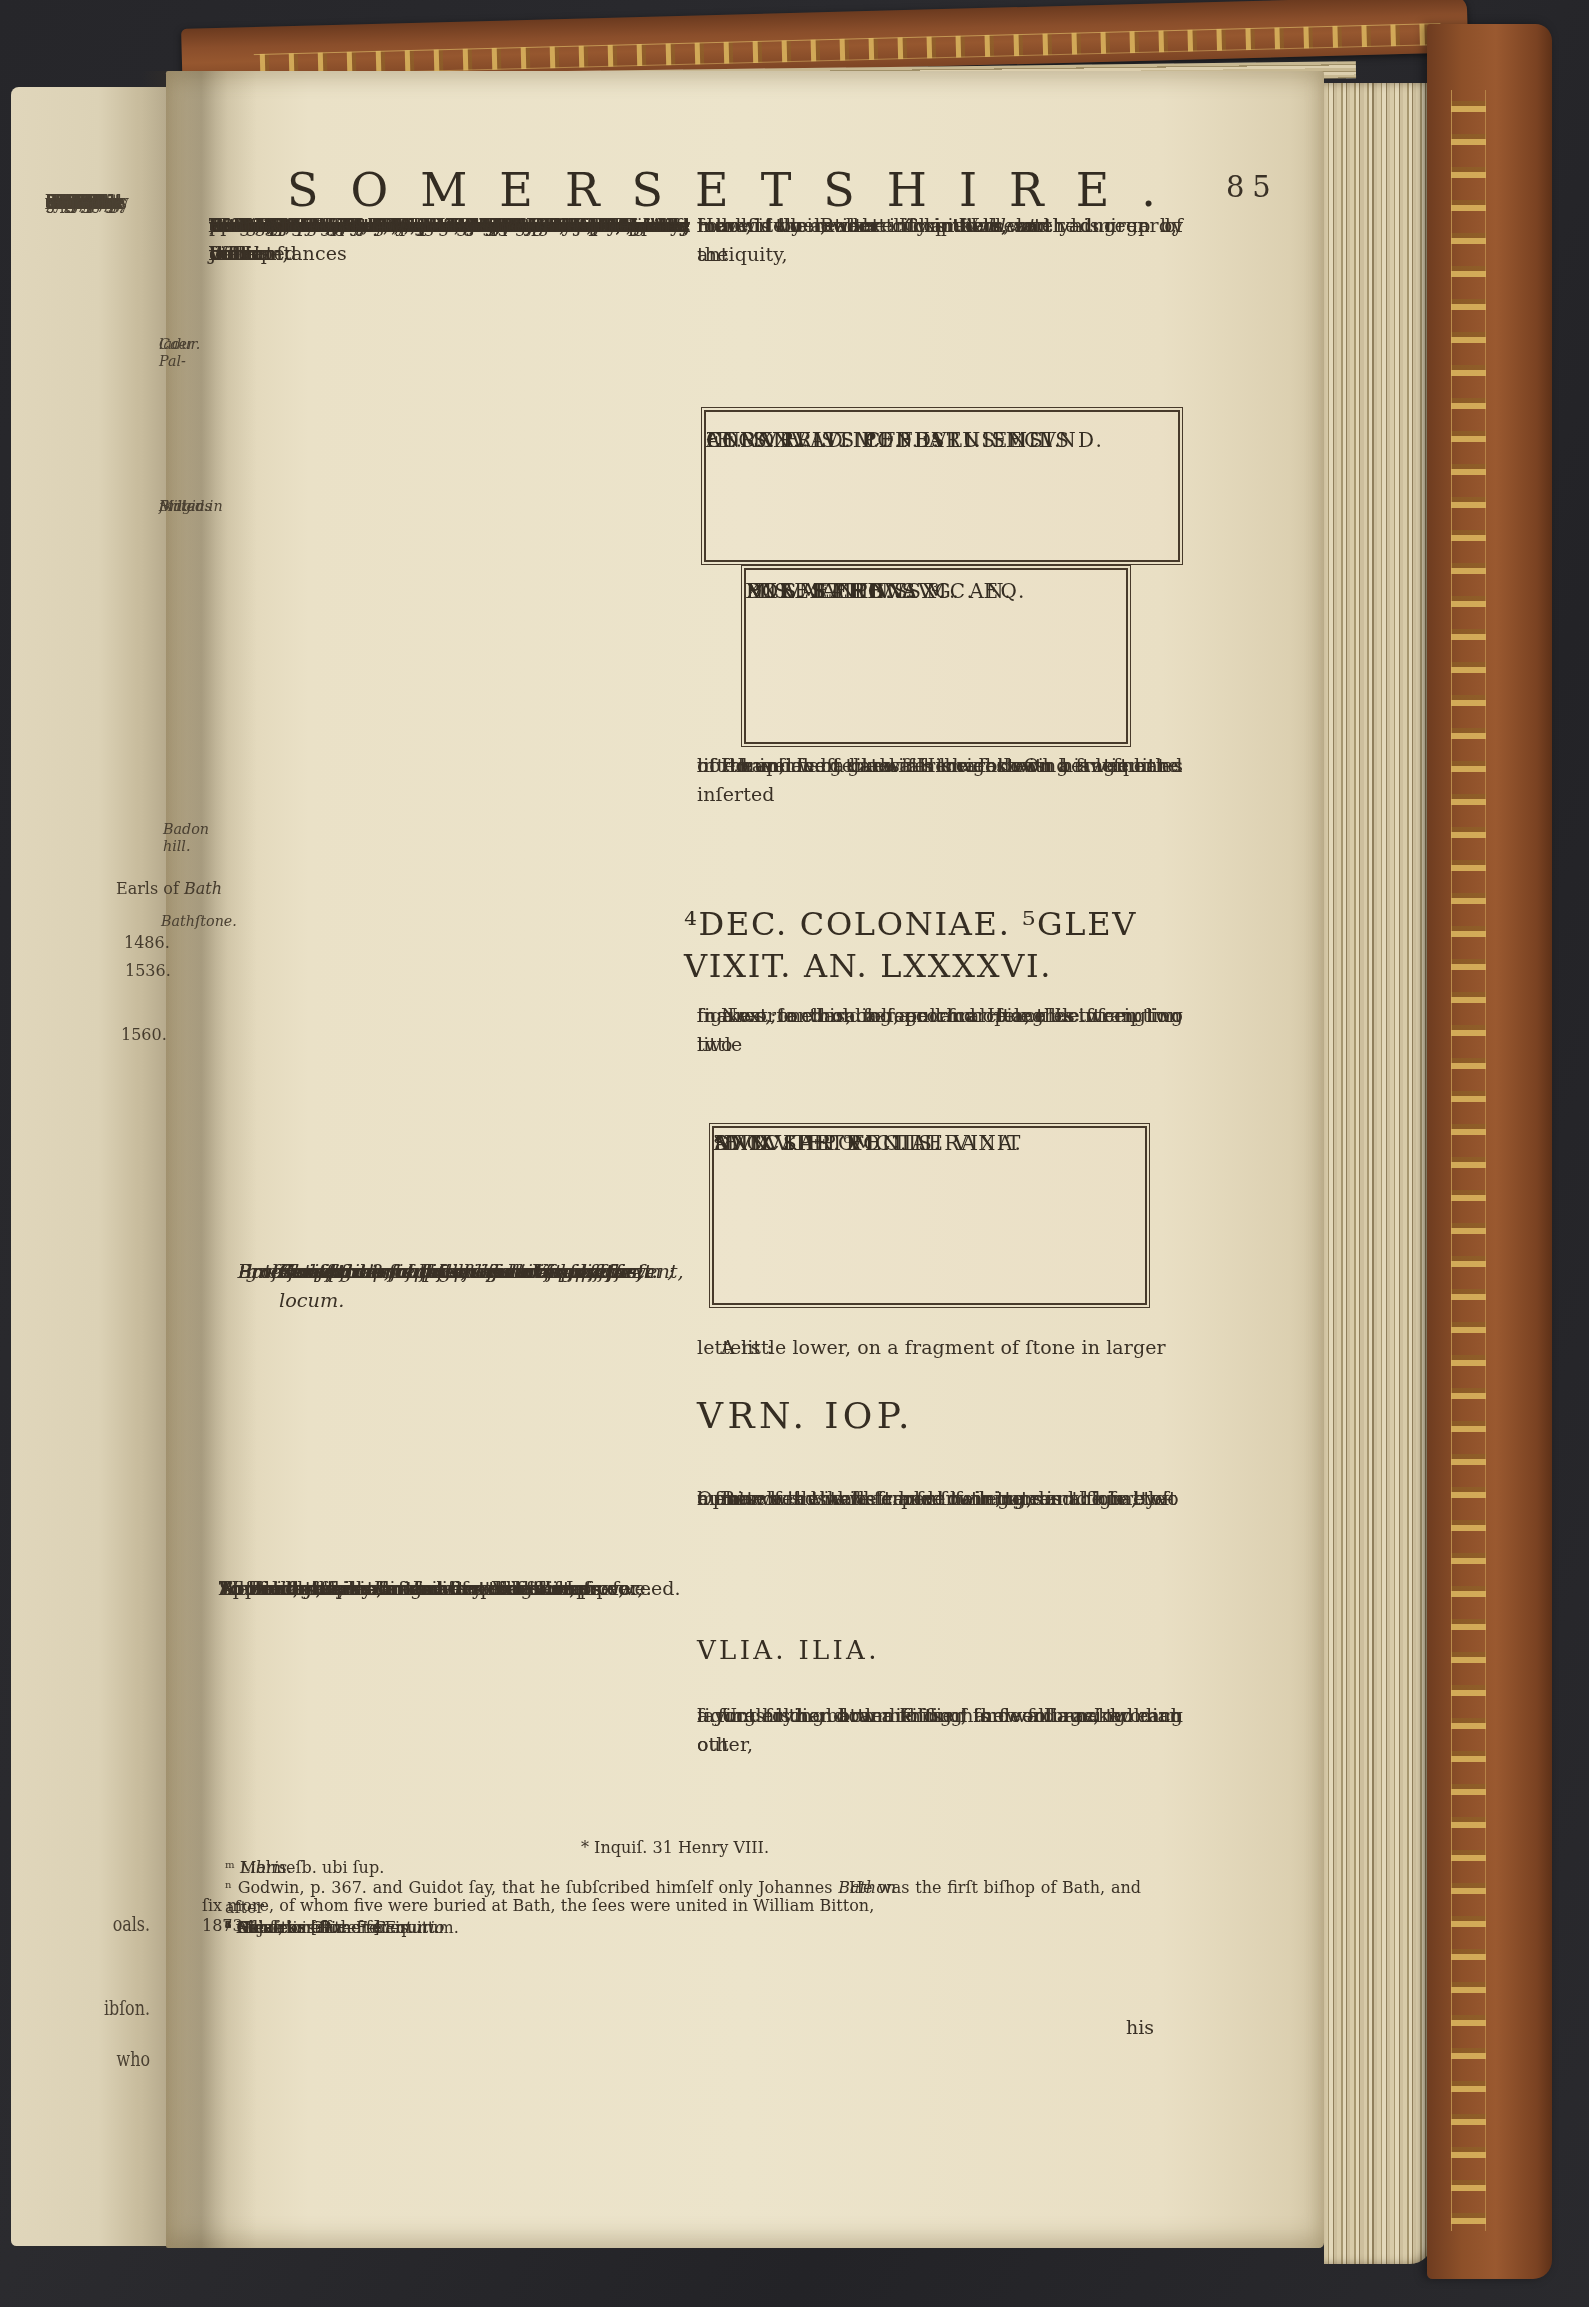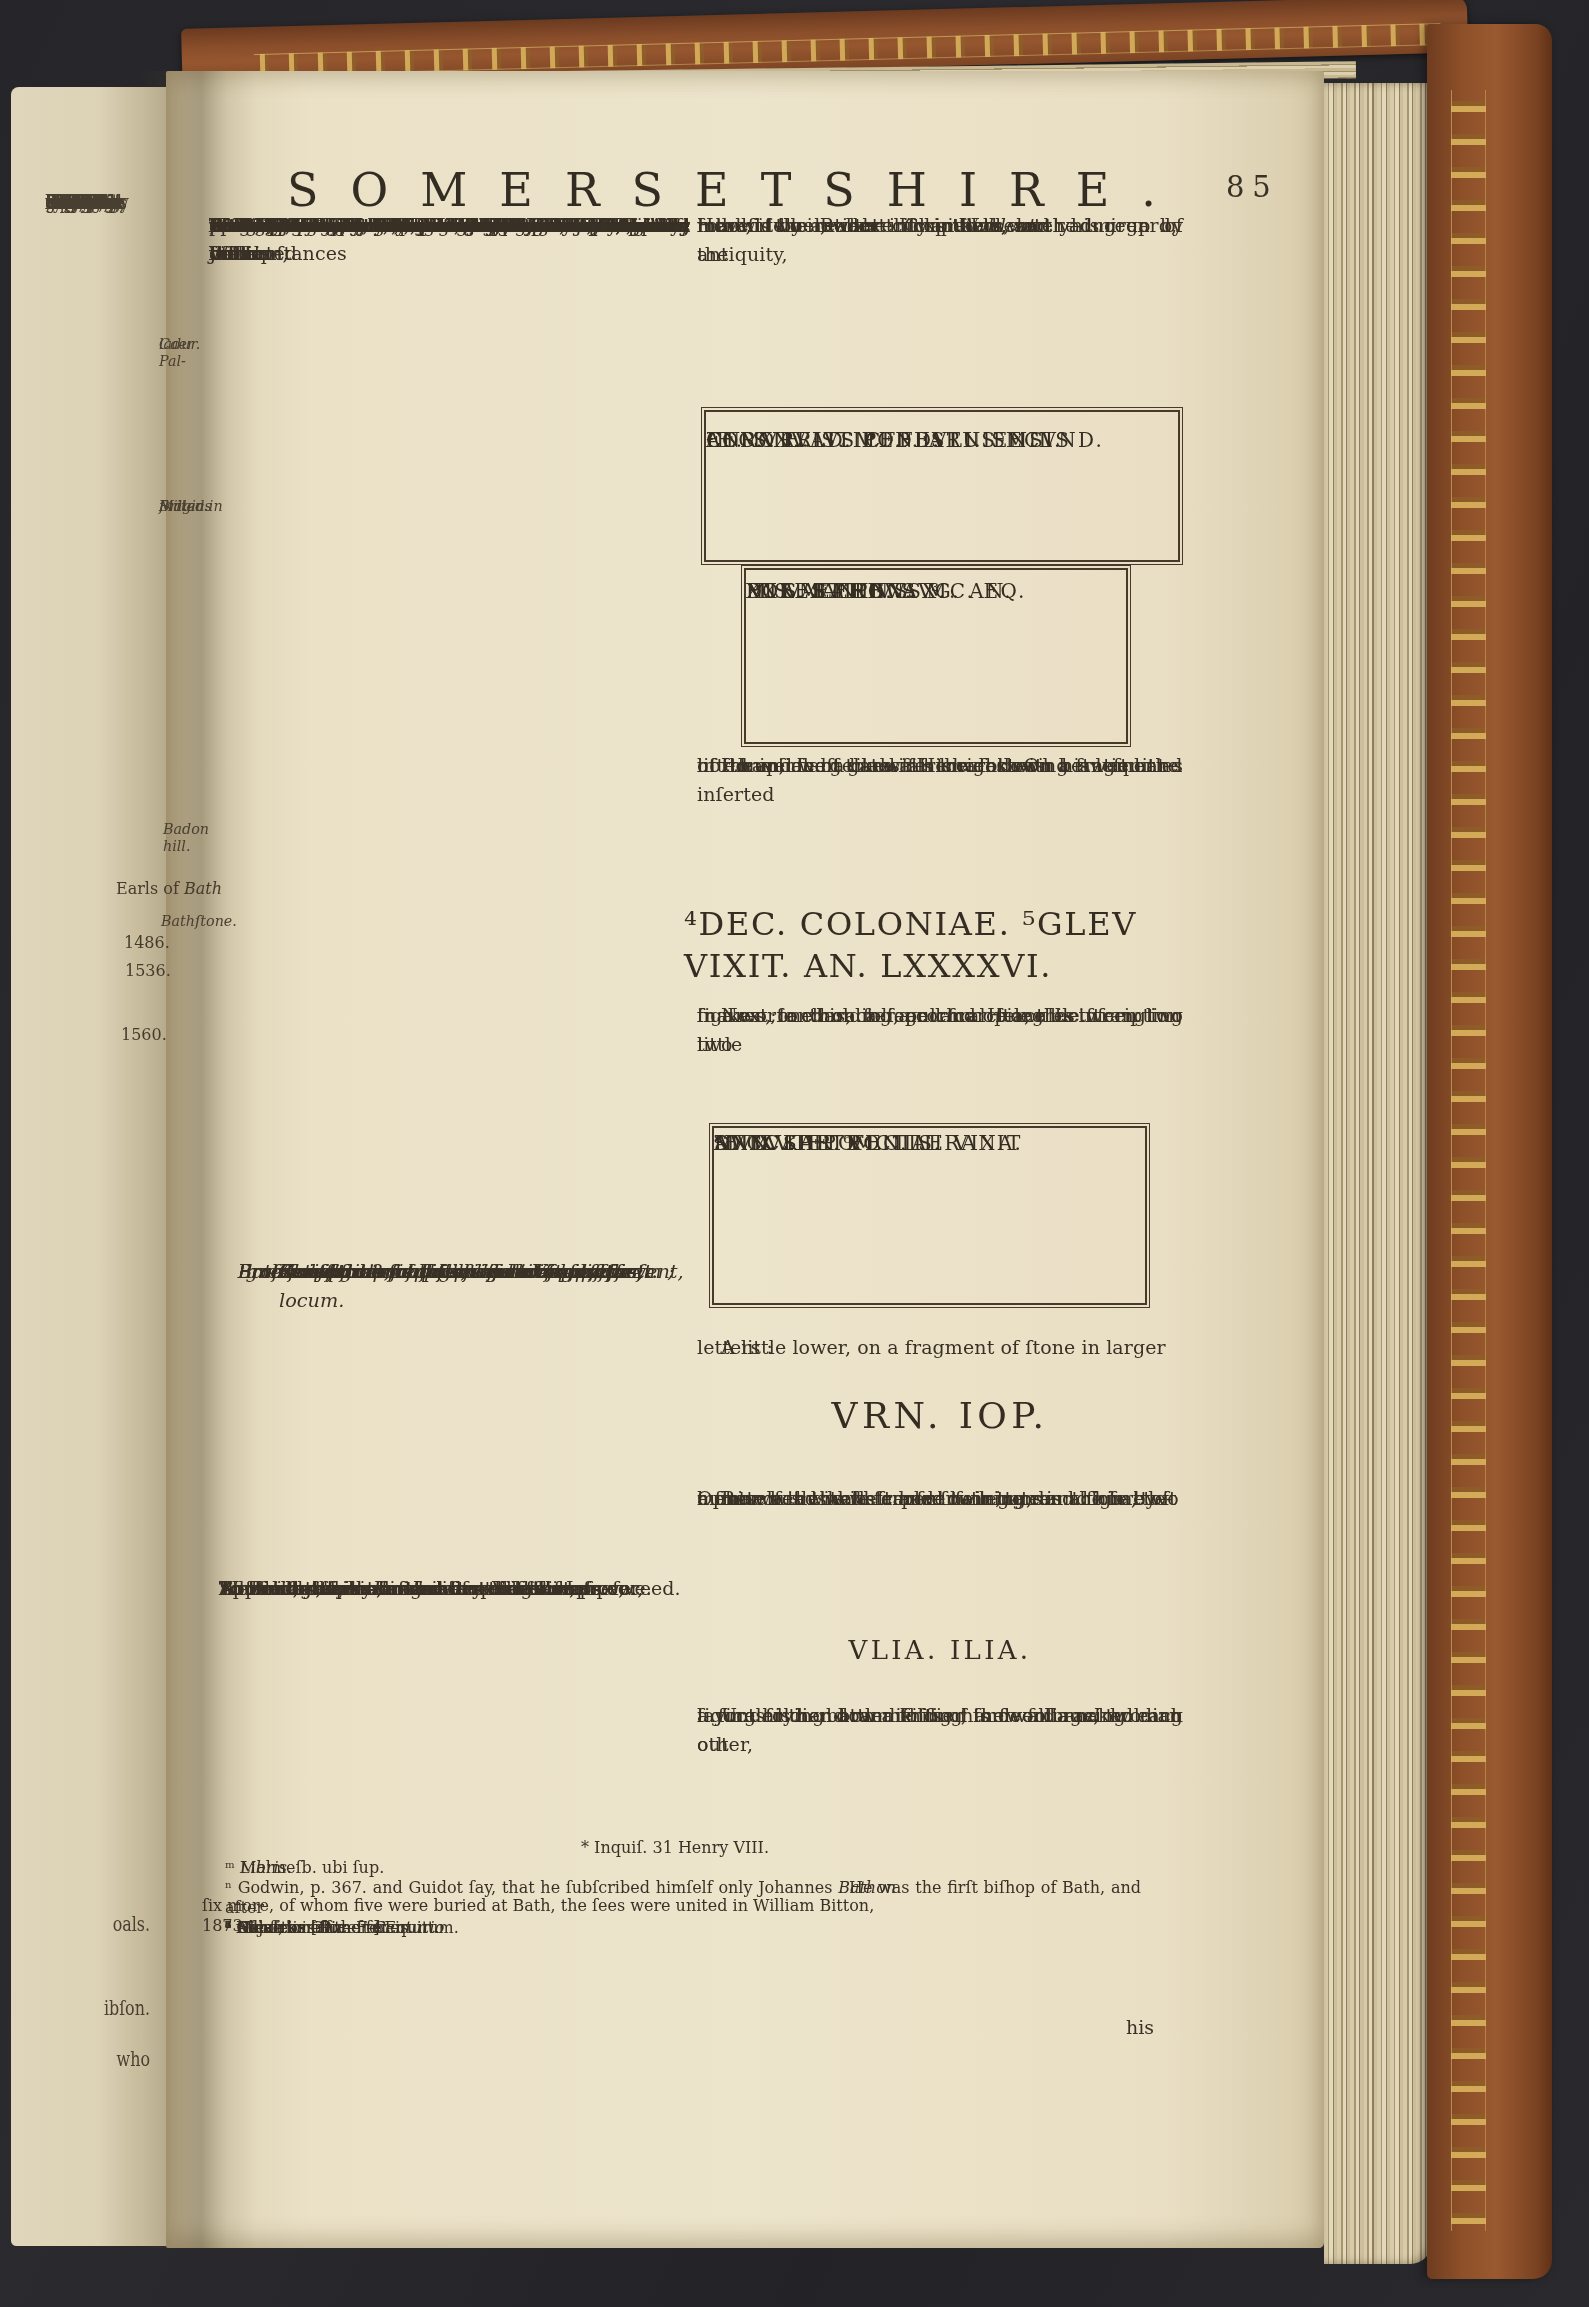--- a/index.html
+++ b/index.html
@@ -46,21 +46,21 @@
   .latin{font-style:italic;font-size:19.3px;line-height:29px;}
   .latin .tl:nth-child(even){padding-left:41px;}
   .eng{font-size:19px;line-height:28px;}
   .insc{border:2.8px solid #473a2b;outline:1.1px solid #473a2b;outline-offset:2.2px;
         background:rgba(250,245,225,.06);}
   .insc .tl{text-align:center;text-align-last:center;}
   .cap{letter-spacing:2.2px;font-size:20px;line-height:28px;color:#352d22;}
   .bigcaps{font-size:32px;line-height:42px;letter-spacing:1.7px;color:#352d22;}
   .header-title{font-size:46px;letter-spacing:32px;color:#332c22;white-space:nowrap;}
   .pageno{font-size:29px;letter-spacing:7.7px;}
-  .centercaps{text-align:center;color:#352d22;}
+  .centercaps{text-align:left;color:#352d22;}
   .note{font-size:16px;line-height:19px;color:#453b2d;}
   .fnote{font-size:16px;line-height:20px;}
   .frag{font-size:20.4px;line-height:29px;text-align:right;transform:scaleX(.78);transform-origin:top right;color:#4a4032;}
   .frag .tl{text-align:right;text-align-last:right;}
   .gnote{font-size:14.3px;line-height:17px;font-style:italic;color:#4a4032;}
   .fngrid{display:grid;grid-template-columns:294px 342px 309px;grid-auto-rows:25.4px;}
   .fngrid .tl{text-align:left;text-align-last:left;}
   i{font-style:italic;}
 </style>
 </head>

